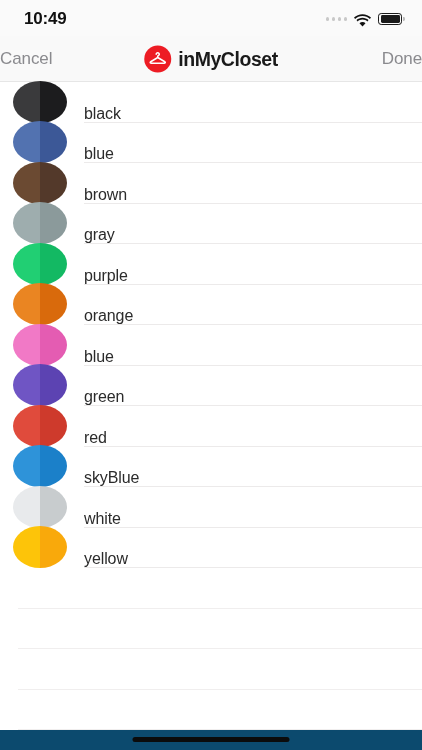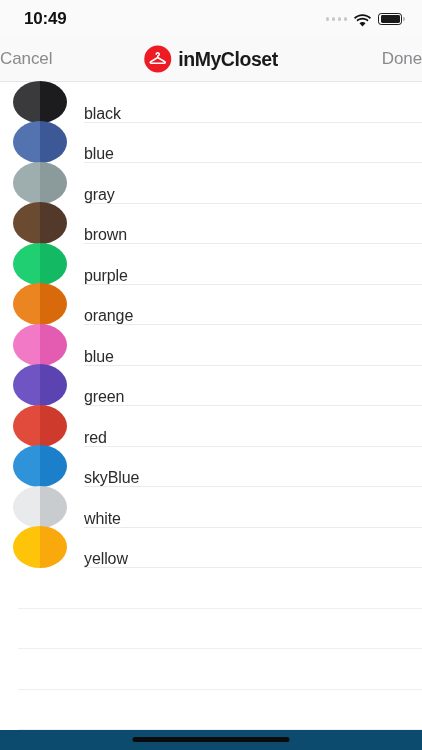--- a/index.html
+++ b/index.html
@@ -167,38 +167,38 @@
           <div class="swatch">
             <div class="half-l" style="background: rgb(82, 114, 176);"></div>
             <div class="half-r" style="background: rgb(60, 88, 151);"></div>
           </div>
         </div>
         <div class="row-label">blue</div>
       </div>
       <div class="row">
         <div class="swatch-wrap">
           <div class="swatch">
+            <div class="half-l" style="background: rgb(107, 74, 50);"></div>
+            <div class="half-r" style="background: rgb(83, 57, 42);"></div>
+          </div>
+        </div>
+        <div class="row-label">brown</div>
+      </div>
+      <div class="row">
+        <div class="swatch-wrap">
+          <div class="swatch">
             <div class="half-l" style="background: rgb(158, 173, 174);"></div>
             <div class="half-r" style="background: rgb(139, 154, 155);"></div>
           </div>
         </div>
         <div class="row-label">gray</div>
       </div>
       <div class="row">
         <div class="swatch-wrap">
           <div class="swatch">
-            <div class="half-l" style="background: rgb(107, 74, 50);"></div>
-            <div class="half-r" style="background: rgb(83, 57, 42);"></div>
-          </div>
-        </div>
-        <div class="row-label">brown</div>
-      </div>
-      <div class="row">
-        <div class="swatch-wrap">
-          <div class="swatch">
             <div class="half-l" style="background: rgb(33, 207, 115);"></div>
             <div class="half-r" style="background: rgb(19, 185, 99);"></div>
           </div>
         </div>
         <div class="row-label">purple</div>
       </div>
       <div class="row">
         <div class="swatch-wrap">
           <div class="swatch">
             <div class="half-l" style="background: rgb(234, 133, 34);"></div>

